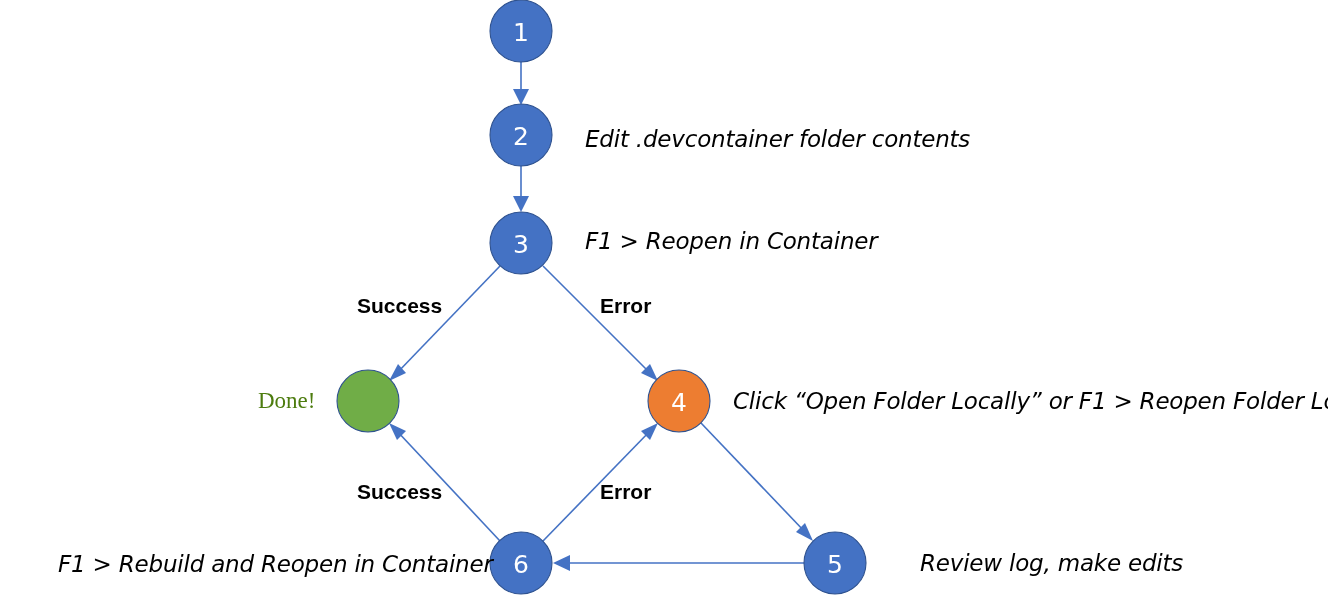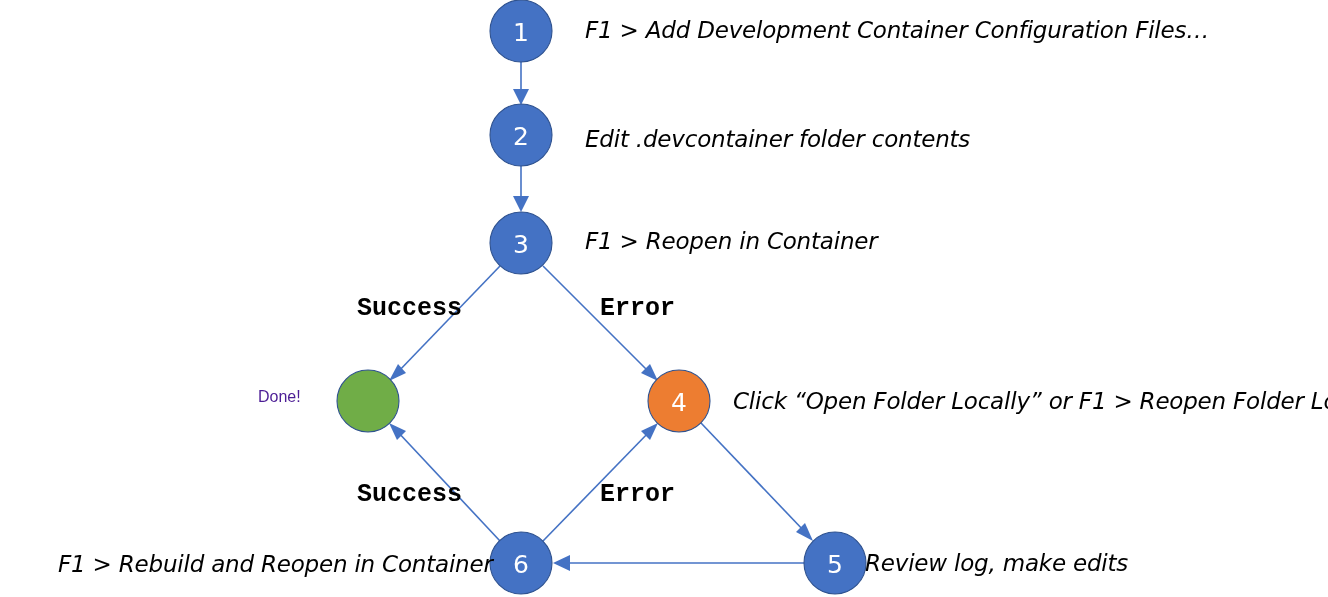--- a/index.html
+++ b/index.html
@@ -45,31 +45,31 @@
     position: absolute;
     font-family: "DejaVu Sans", sans-serif;
     font-style: italic;
     font-size: 23px;
     color: #000000;
     white-space: nowrap;
     letter-spacing: -0.2px;
   }
   .branch-label {
     position: absolute;
-    font-family: Liberation Mono, monospace;
+    font-family: Liberation Sans, sans-serif;
     font-weight: bold;
-    font-size: 25px;
+    font-size: 21px;
     color: #000000;
     white-space: nowrap;
   }
   .done-label {
     position: absolute;
-    font-family: Liberation Sans, sans-serif;
-    font-size: 16px;
-    color: #4c1d95;
+    font-family: Liberation Serif, serif;
+    font-size: 23px;
+    color: #4d7c0f;
     white-space: nowrap;
   }
 </style>
 </head>
 <body>
 
 <div id="canvas">
 
   <svg class="diagram" viewBox="0 0 1328 597">
 
@@ -149,29 +149,28 @@
       </g>
 
       <g>
         <circle class="node-circle" cx="521" cy="563" r="31" fill="#4472C4"></circle>
         <text class="node-num" x="521" y="564">6</text>
       </g>
 
     </g>
   </svg>
 
-  <div class="step-label" style="left:585px; top:17px;">F1 &gt; Add Development Container Configuration Files…</div>
 
   <div class="step-label" style="left:585px; top:126px;">Edit .devcontainer folder contents</div>
 
   <div class="step-label" style="left:585px; top:228px;">F1 &gt; Reopen in Container</div>
 
   <div class="step-label" style="left:733px; top:388px;">Click “Open Folder Locally” or F1 &gt; Reopen Folder Locally</div>
 
-  <div class="step-label" style="left:865px; top:550px;">Review log, make edits</div>
+  <div class="step-label" style="left:920px; top:550px;">Review log, make edits</div>
 
   <div class="step-label" style="left:30px; top:551px;margin-left:28px;">F1 &gt; Rebuild and Reopen in Container</div>
 
   <div class="done-label" style="left:258px; top:388px;">Done!</div>
 
   <div class="branch-label" style="left:357px; top:294px;">Success</div>
 
   <div class="branch-label" style="left:600px; top:294px;">Error</div>
 
   <div class="branch-label" style="left:357px; top:480px;">Success</div>

